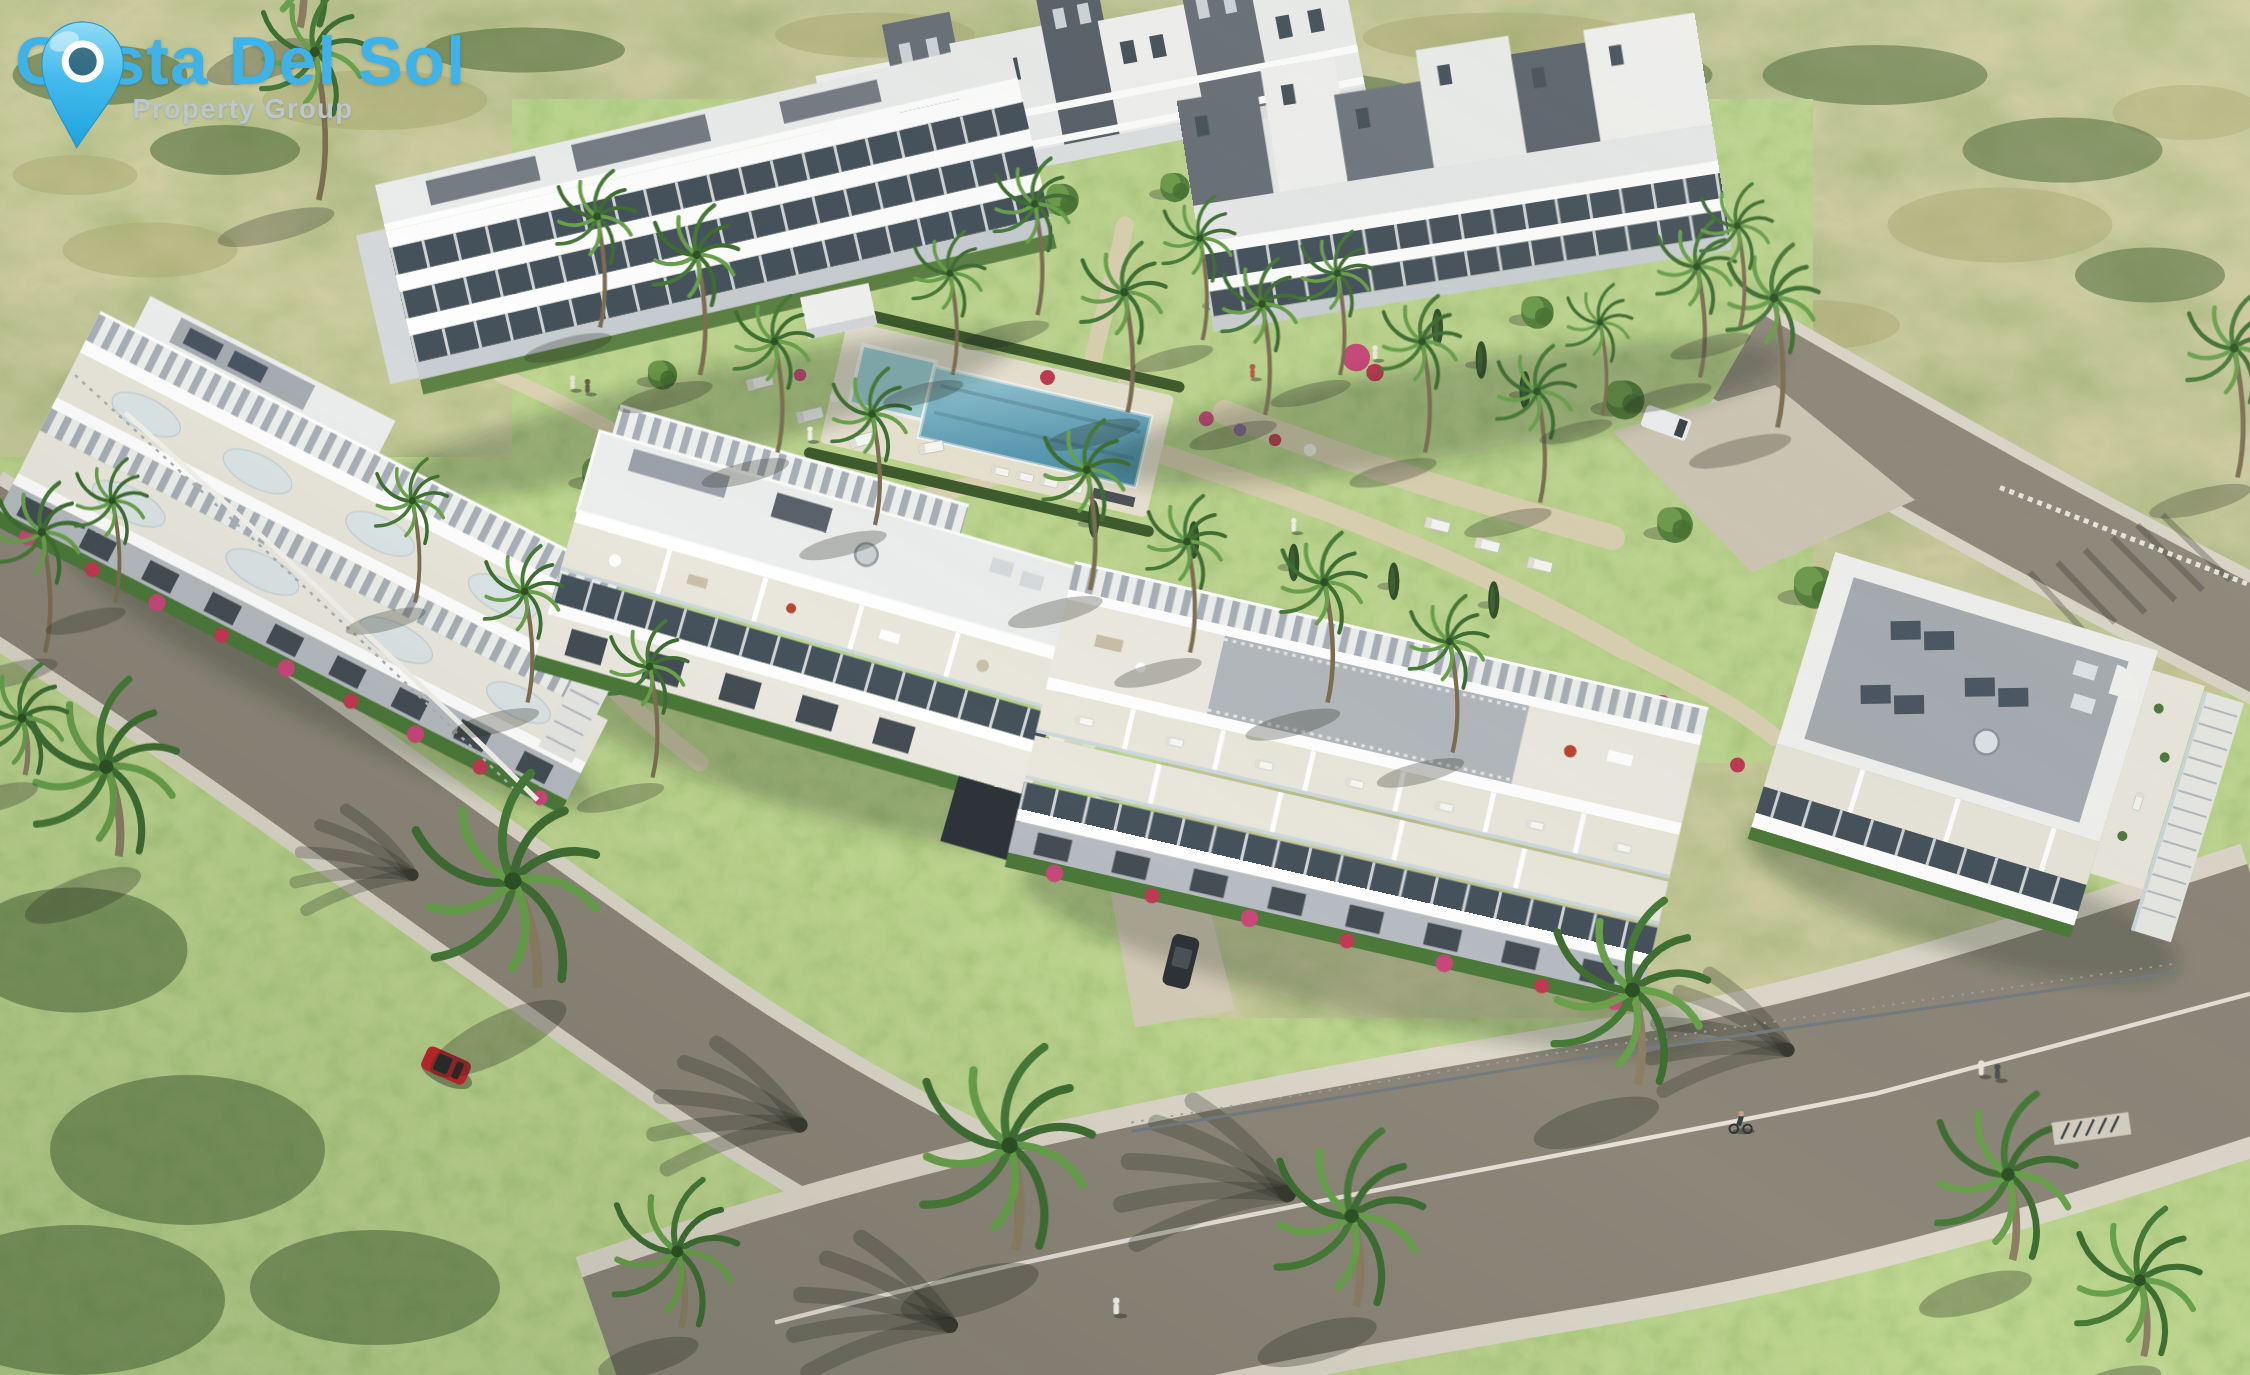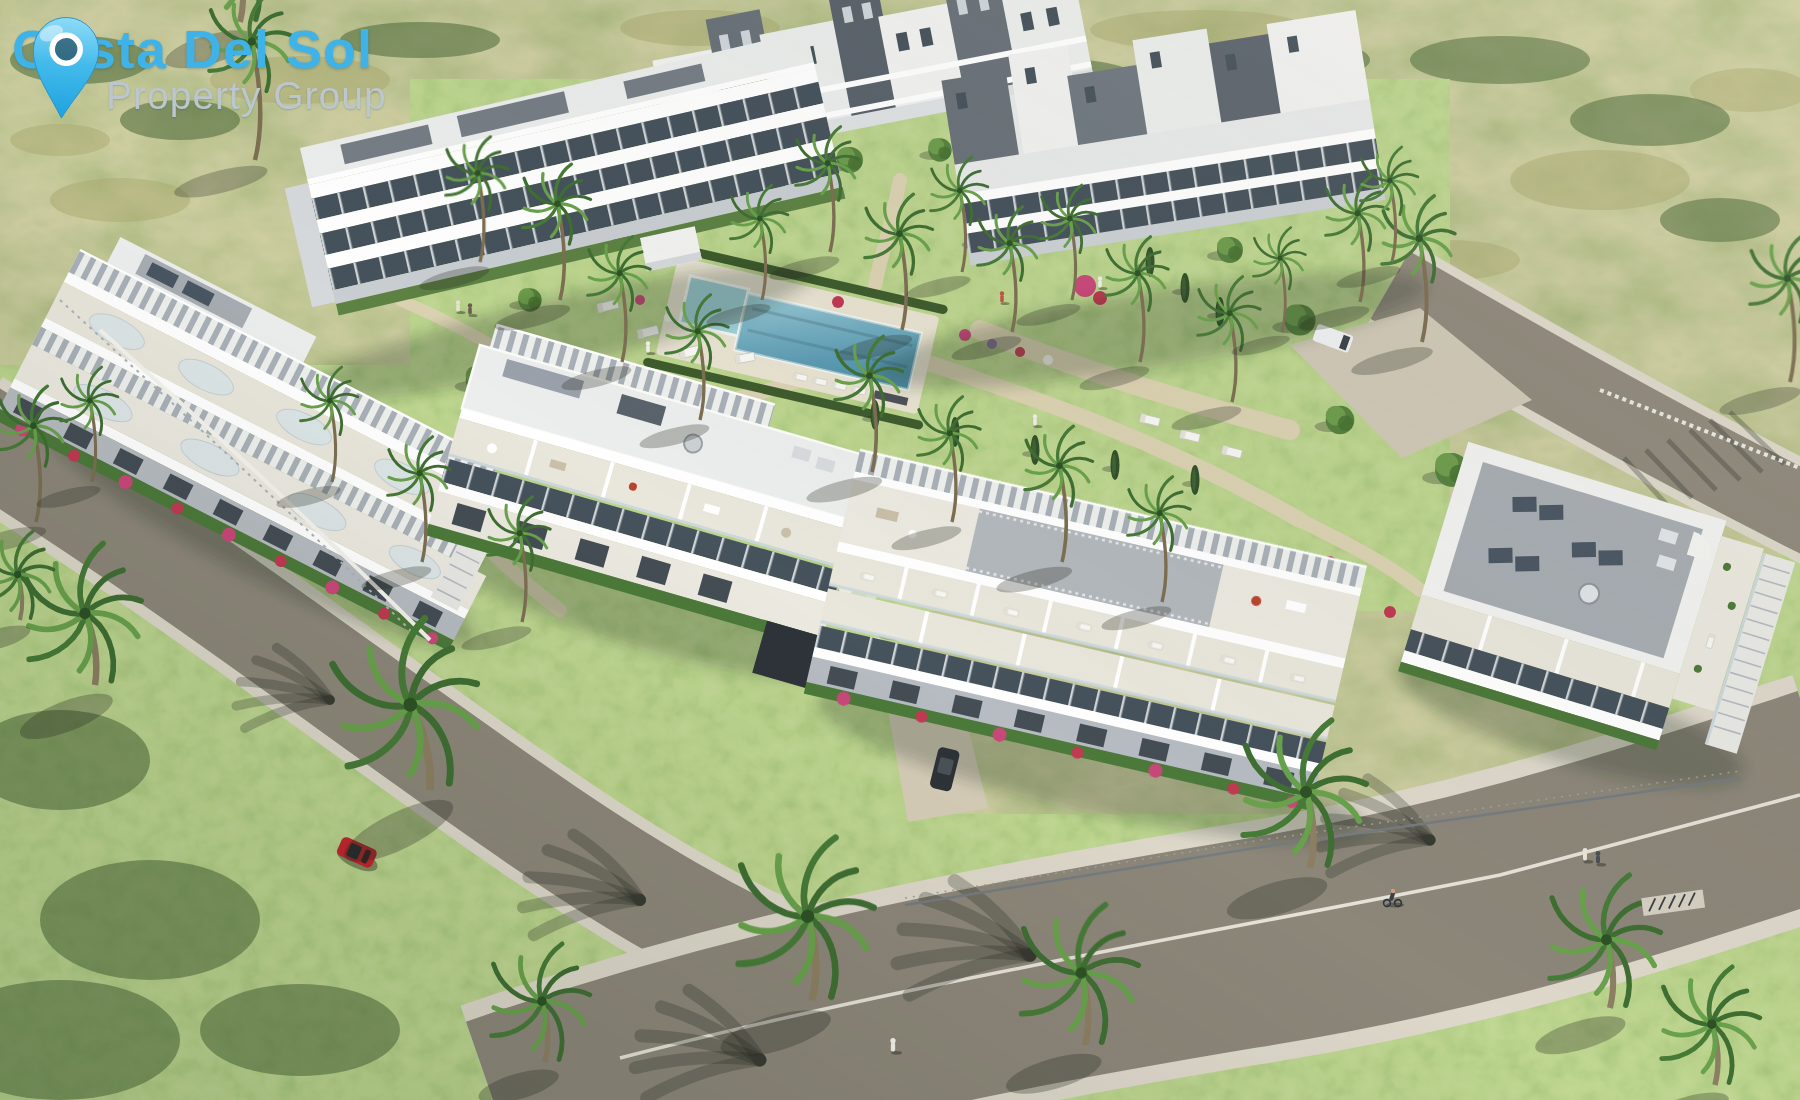--- a/index.html
+++ b/index.html
@@ -4,21 +4,21 @@
 <style>
   html,body{margin:0;padding:0;background:#222;}
   .stage{position:relative;width:1800px;height:1100px;overflow:hidden;
          font-family:"Liberation Sans",sans-serif;}
   .stage svg.scene{position:absolute;left:0;top:0;}
 
   
   .logo{position:absolute;left:4px;top:4px;z-index:5;width:620px;height:120px;}
   .logo-title{position:absolute;left:8px;top:14px;font-weight:700;font-size:54px;
               letter-spacing:1px;color:#3fb2e8;text-shadow:0 1px 3px rgba(20,40,60,.25);}
-  .logo-subtitle{position:absolute;left:102px;top:70px;font-weight:400;font-size:39px;
+  .logo-subtitle{position:absolute;left:102px;top:70px;font-weight:700;font-size:22px;
               letter-spacing:1px;color:#bcc6cd;text-shadow:0 1px 2px rgba(20,40,60,.2);}
   .logo-pin{position:absolute;left:18px;top:6px;}
 
   
   .bw{fill:#f2f3f1}.bw2{fill:#eceeed}.sh{fill:#d5d9dc}
   .win{fill:#46525c}.mull{fill:url(#mull)}.perg{fill:url(#perg)}
   .deck{fill:#e9e6db}.deck2{fill:#ece9e0}.wb{fill:#ffffff}
   .hedge{fill:#4c7a3a}.dark{fill:#697179}.arc{fill:#b6bcc1}.slit{fill:#454e55}
   .parapet{fill:none;stroke:#fbfbf8;stroke-width:2.5}
   .rail{stroke:#ccd8db;stroke-width:3;fill:none}

